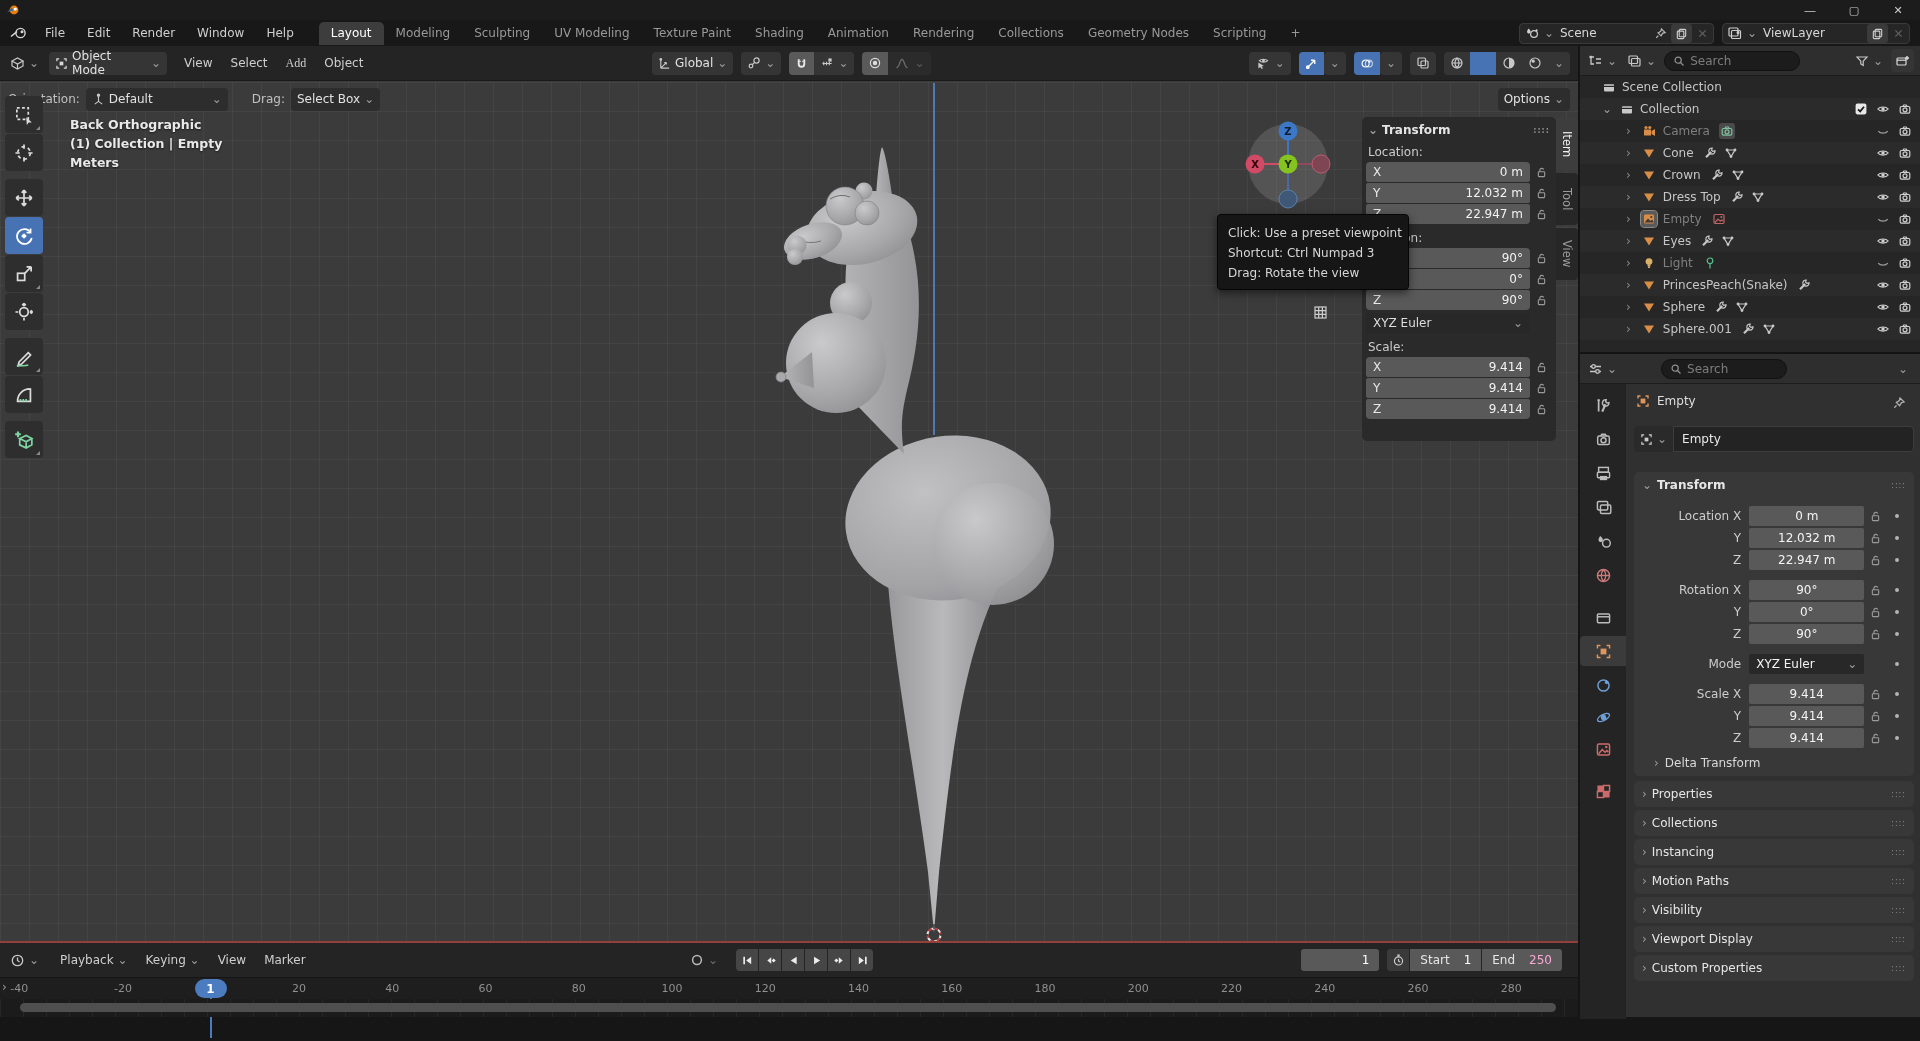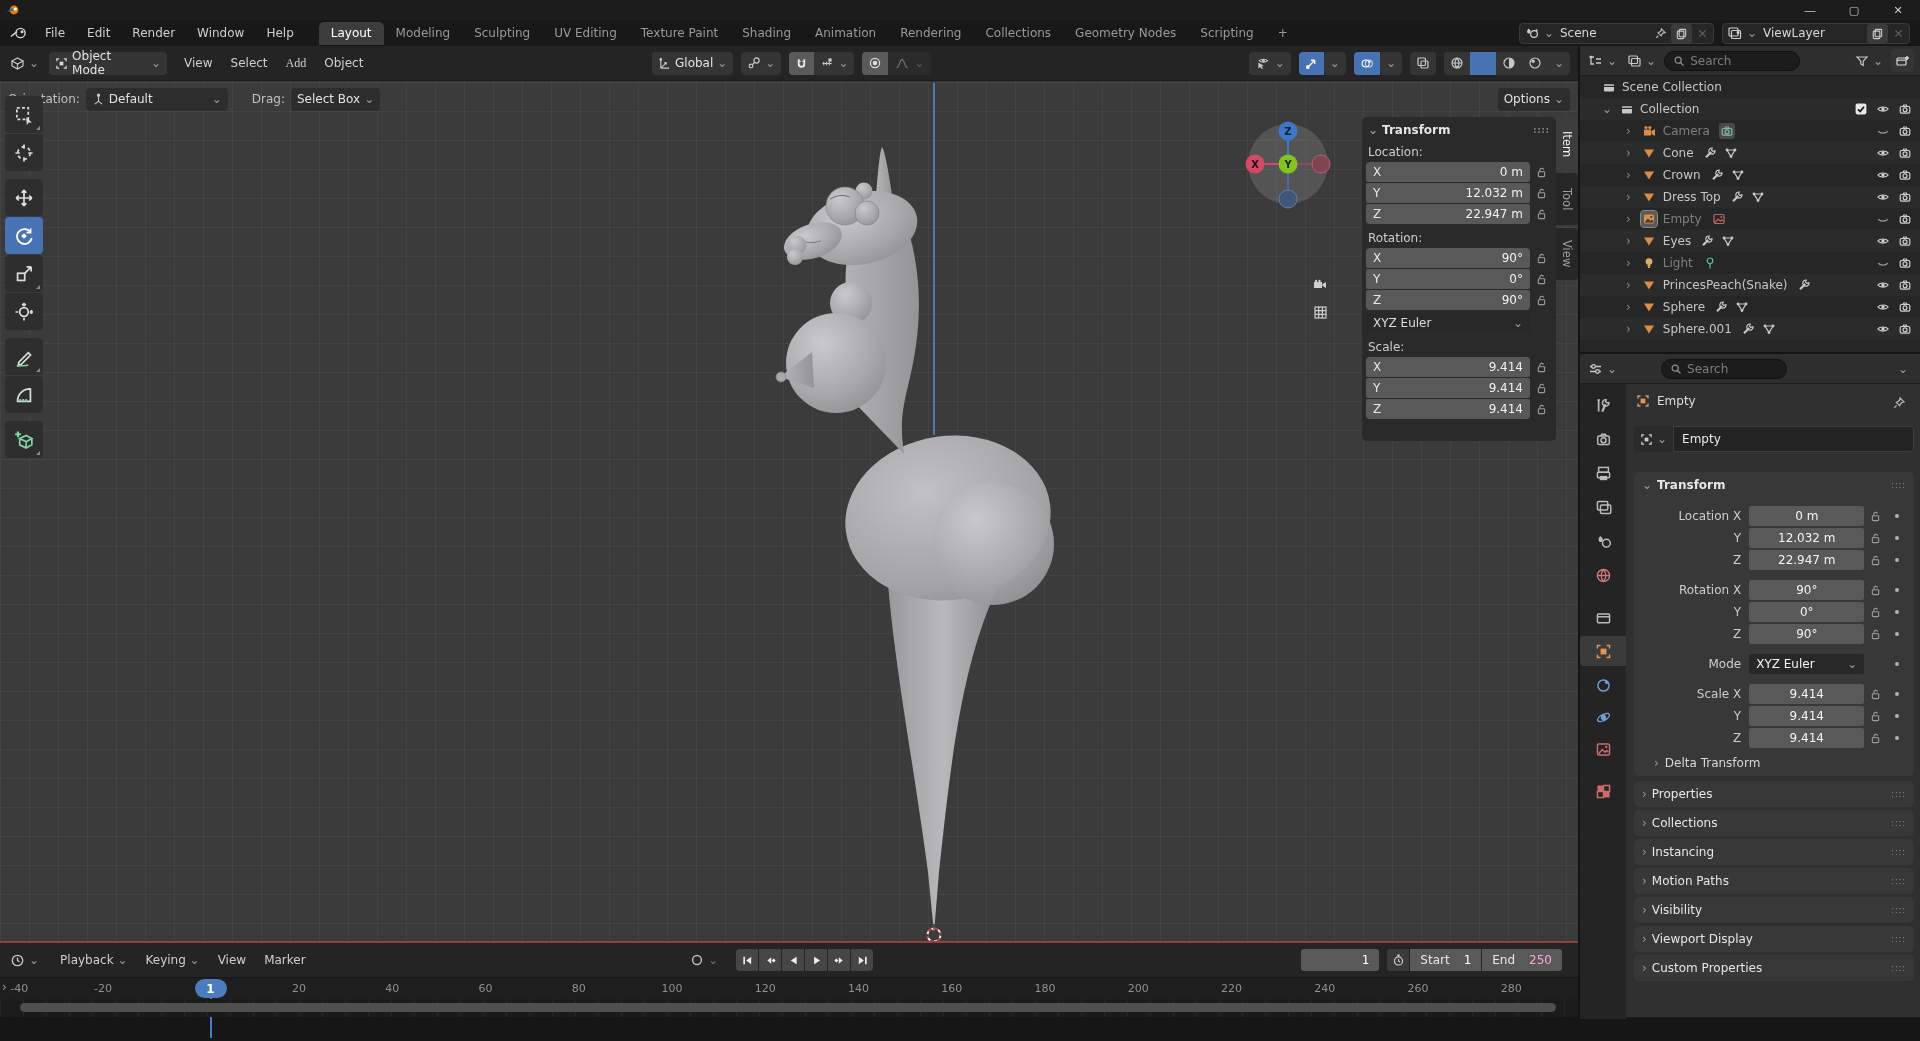--- a/index.html
+++ b/index.html
@@ -134,21 +134,21 @@
         <span class="menu-item">File</span>
         <span class="menu-item">Edit</span>
         <span class="menu-item">Render</span>
         <span class="menu-item">Window</span>
         <span class="menu-item">Help</span>
       </div>
     <div id="workspace-tabs" class="row" style="margin-left:14px">
         <span class="ws-tab active">Layout</span>
         <span class="ws-tab">Modeling</span>
         <span class="ws-tab">Sculpting</span>
-        <span class="ws-tab">UV Editing</span>
+        <span class="ws-tab">UV Modeling</span>
         <span class="ws-tab">Texture Paint</span>
         <span class="ws-tab">Shading</span>
         <span class="ws-tab">Animation</span>
         <span class="ws-tab">Rendering</span>
         <span class="ws-tab">Collections</span>
         <span class="ws-tab">Geometry Nodes</span>
         <span class="ws-tab">Scripting</span>
         <span class="ws-tab">+</span>
       </div>
     <span style="flex:1"></span>
@@ -351,20 +351,25 @@
             <span class="icon">
               <svg width="20" height="20" viewBox="0 0 14 14" stroke="currentColor" stroke-width="1.2" fill="none">
                 <path d="M4 6 L8.5 3.8 L12.5 6 L8.5 8.2 Z M4 6 V10.4 L8.5 12.6 L12.5 10.4 V6 M8.5 8.2 V12.6" fill="none" stroke="#7fd4a2"></path>
                 <path d="M2.8 1 V5 M0.8 3 H4.8" stroke="#7fd4a2" stroke-width="1.5"></path>
               </svg>
             </span>
             <span class="corner"></span>
           </div>
         </div>
 
+      <div id="overlay-text">
+        <div>Back Orthographic</div>
+        <div style="font-weight:bold">(1) Collection | Empty</div>
+        <div>Meters</div>
+      </div>
 
       <div id="gizmo">
         <div class="bg"></div>
         <div class="gline" style="left:40px;top:39px;width:27px;background:#3c78c8;transform:rotate(-90deg)"></div>
         <div class="gline" style="left:40px;top:39px;width:27px;background:#d24b66;transform:rotate(180deg)"></div>
         <div class="gline" style="left:40px;top:39px;width:27px;background:#4c68a0;transform:rotate(90deg)"></div>
         <div class="gline" style="left:40px;top:39px;width:27px;background:#8c4a5c"></div>
         <div class="gball" style="left:40px;top:7px;background:#3c78c8;color:#0e1c30">
             <span>Z</span>
           </div>
@@ -547,20 +552,25 @@
             <span>Item</span>
           </div>
           <div class="vtab">
             <span>Tool</span>
           </div>
           <div class="vtab">
             <span>View</span>
           </div>
         </div>
 
+      <div id="tooltip">
+        <div>Click: Use a preset viewpoint</div>
+        <div>Shortcut: Ctrl Numpad 3</div>
+        <div>Drag: Rotate the view</div>
+      </div>
     </div>
 
     <div id="vp-h1">
       <span class="btn flat" style="margin-left:4px">
         <span class="icon">
             <svg width="15" height="15" viewBox="0 0 15 15" fill="none" stroke="#c8c8c8" stroke-width="1.2">
               <path d="M2 5 L7.5 2 L13 5 L7.5 8 Z"></path>
               <path d="M2 5 V10 L7.5 13 L13 10 V5 M7.5 8 V13"></path>
             </svg>
           </span>
@@ -1725,21 +1735,21 @@
             <span style="color:#e6e6e6">End</span>
             <span style="color:#f9a8d4">250</span>
           </span>
         </span>
       </div>
     </div>
     <div id="ruler">
       <span class="chev abs" style="left:2px;top:2px">›</span>
       <div id="ticks">
           <span class="tick" style="left: 19.358px;">-40</span>
-          <span class="tick" style="left: 103px;">-20</span>
+          <span class="tick" style="left: 123px;">-20</span>
           <span class="tick" style="left: 299.078px;">20</span>
           <span class="tick" style="left: 392.318px;">40</span>
           <span class="tick" style="left: 485.558px;">60</span>
           <span class="tick" style="left: 578.798px;">80</span>
           <span class="tick" style="left: 672.038px;">100</span>
           <span class="tick" style="left: 765.278px;">120</span>
           <span class="tick" style="left: 858.518px;">140</span>
           <span class="tick" style="left: 951.758px;">160</span>
           <span class="tick" style="left: 1045px;">180</span>
           <span class="tick" style="left: 1138.24px;">200</span>

